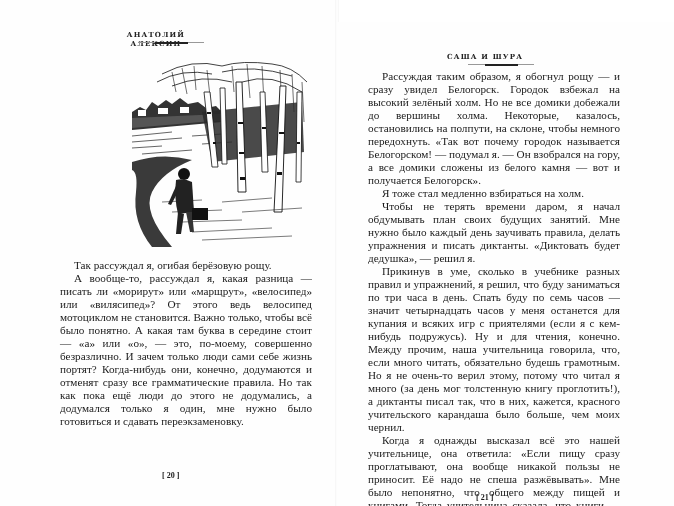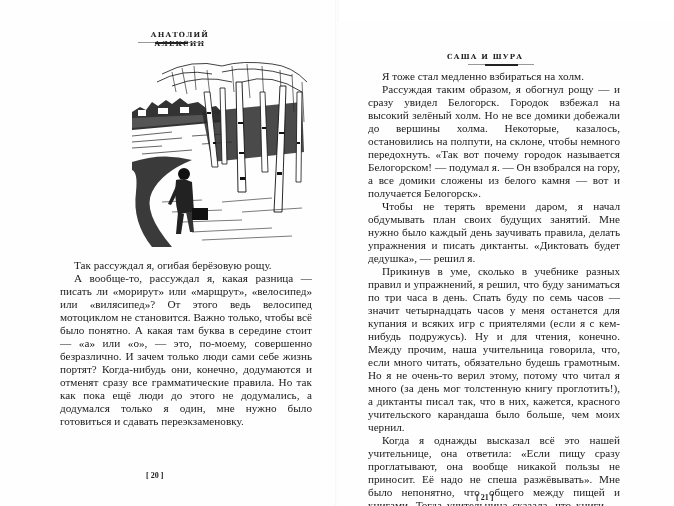--- a/index.html
+++ b/index.html
@@ -2,34 +2,34 @@
 <html><head>
 <meta charset="utf-8">
 <style>
   html, body { margin:0; padding:0; }
   body { width:674px; height:506px; background:#fff; position:relative; overflow:hidden; color:#1a1a1a; }
   .page { position:absolute; top:0; height:506px; }
   .page.left { left:0; width:337px; background:#fefefe; }
   .page.right { left:337px; width:337px; background:#fefefe;margin-top:22px; }
   .gutter { position:absolute; left:335px; top:0; width:4px; height:506px; background:linear-gradient(90deg,#f4f4f4,#fff,#f6f6f6); }
   .running-head { position:absolute; top:30px; font-family:"DejaVu Serif", serif; font-size:7px; font-weight:bold; letter-spacing:1.2px; text-align:center; color:#222; }
-  .left .running-head { left:140px; width:80px; }
+  .left .running-head { left:116px; width:80px; }
   .right .running-head { left:108px; width:80px; }
   .rule { position:absolute; top:42px; height:1px; background:#999; }
   .rule::after { content:""; position:absolute; left:25%; width:50%; top:-0.5px; height:2px; background:#222; }
   .left .rule { left:138px; width:66px; }
   .right .rule { left:131px; width:66px; }
   .illustration { position:absolute; left:132px; top:52px; width:182px; height:195px; }
   .text { position:absolute; font-family:"Liberation Serif", "DejaVu Serif", serif; font-size:11.2px; line-height:13px; text-align:justify; color:#1a1a1a; }
   .left .text { left:60px; width:252px; top:259px; }
   .right .text { left:31px; width:252px; top:48px; }
   .text p { margin:0; text-indent:14px; text-align-last:left; }
   .text p.nolast { text-align-last:justify; }
   .folio { position:absolute; top:471px; font-family:"Liberation Serif", serif; font-size:8px; font-weight:bold; }
-  .left .folio { left:146px; }
+  .left .folio { left:162px; }
   .right .folio { left:139px; }
 </style>
 </head>
 <body>
 
 <div class="page left">
   <div class="running-head">АНАТОЛИЙ АЛЕКСИН</div>
   <div class="rule"></div>
 
   <svg class="illustration" viewBox="0 0 182 195">
@@ -118,21 +118,21 @@
   <div class="folio">[ 20 ]</div>
 </div>
 
 <div class="gutter"></div>
 
 <div class="page right">
   <div class="running-head">САША И ШУРА</div>
   <div class="rule"></div>
 
   <div class="text">
+    <p>Рассуждая таким образом, я обогнул рощу — и сразу увидел Белогорск. Городок взбежал на высокий зелёный холм. Но не все домики добежали до вершины холма. Некоторые, казалось, остановились на полпути, на склоне, чтобы немного передохнуть. «Так вот почему городок называется Белогорском! — подумал я. — Он взобрался на гору, а все домики сложены из белого камня — вот и получается Белогорск».</p>
     <p>Я тоже стал медленно взбираться на холм.</p>
-    <p>Рассуждая таким образом, я обогнул рощу — и сразу увидел Белогорск. Городок взбежал на высокий зелёный холм. Но не все домики добежали до вершины холма. Некоторые, казалось, остановились на полпути, на склоне, чтобы немного передохнуть. «Так вот почему городок называется Белогорском! — подумал я. — Он взобрался на гору, а все домики сложены из белого камня — вот и получается Белогорск».</p>
     <p>Чтобы не терять времени даром, я начал обдумывать план своих будущих занятий. Мне нужно было каждый день заучивать правила, делать упражнения и писать диктанты. «Диктовать будет дедушка», — решил я.</p>
     <p>Прикинув в уме, сколько в учебнике разных правил и упражнений, я решил, что буду заниматься по три часа в день. Спать буду по семь часов — значит четырнадцать часов у меня останется для купания и всяких игр с приятелями (если я с кем-нибудь подружусь). Ну и для чтения, конечно. Между прочим, наша учительница говорила, что, если много читать, обязательно будешь грамотным. Но я не очень-то верил этому, потому что читал я много (за день мог толстенную книгу проглотить!), а диктанты писал так, что в них, кажется, красного учительского карандаша было больше, чем моих чернил.</p>
     <p class="nolast">Когда я однажды высказал всё это нашей учительнице, она ответила: «Если пищу сразу проглатывают, она вообще никакой пользы не приносит. Её надо не спеша разжёвывать». Мне было непонятно, что общего между пищей и книгами. Тогда учительница сказала, что книги — это тоже пища, только духовная. Но я всё-таки не понимал, как можно разжёвывать «духовную пищу», то есть книги, не спеша, если мне не терпится узнать, что будет дальше и чем всё кончится. А если книга неинтересная, так я её</p>
   </div>
 
   <div class="folio">[ 21 ]</div>
 </div>
 
 </body></html>

